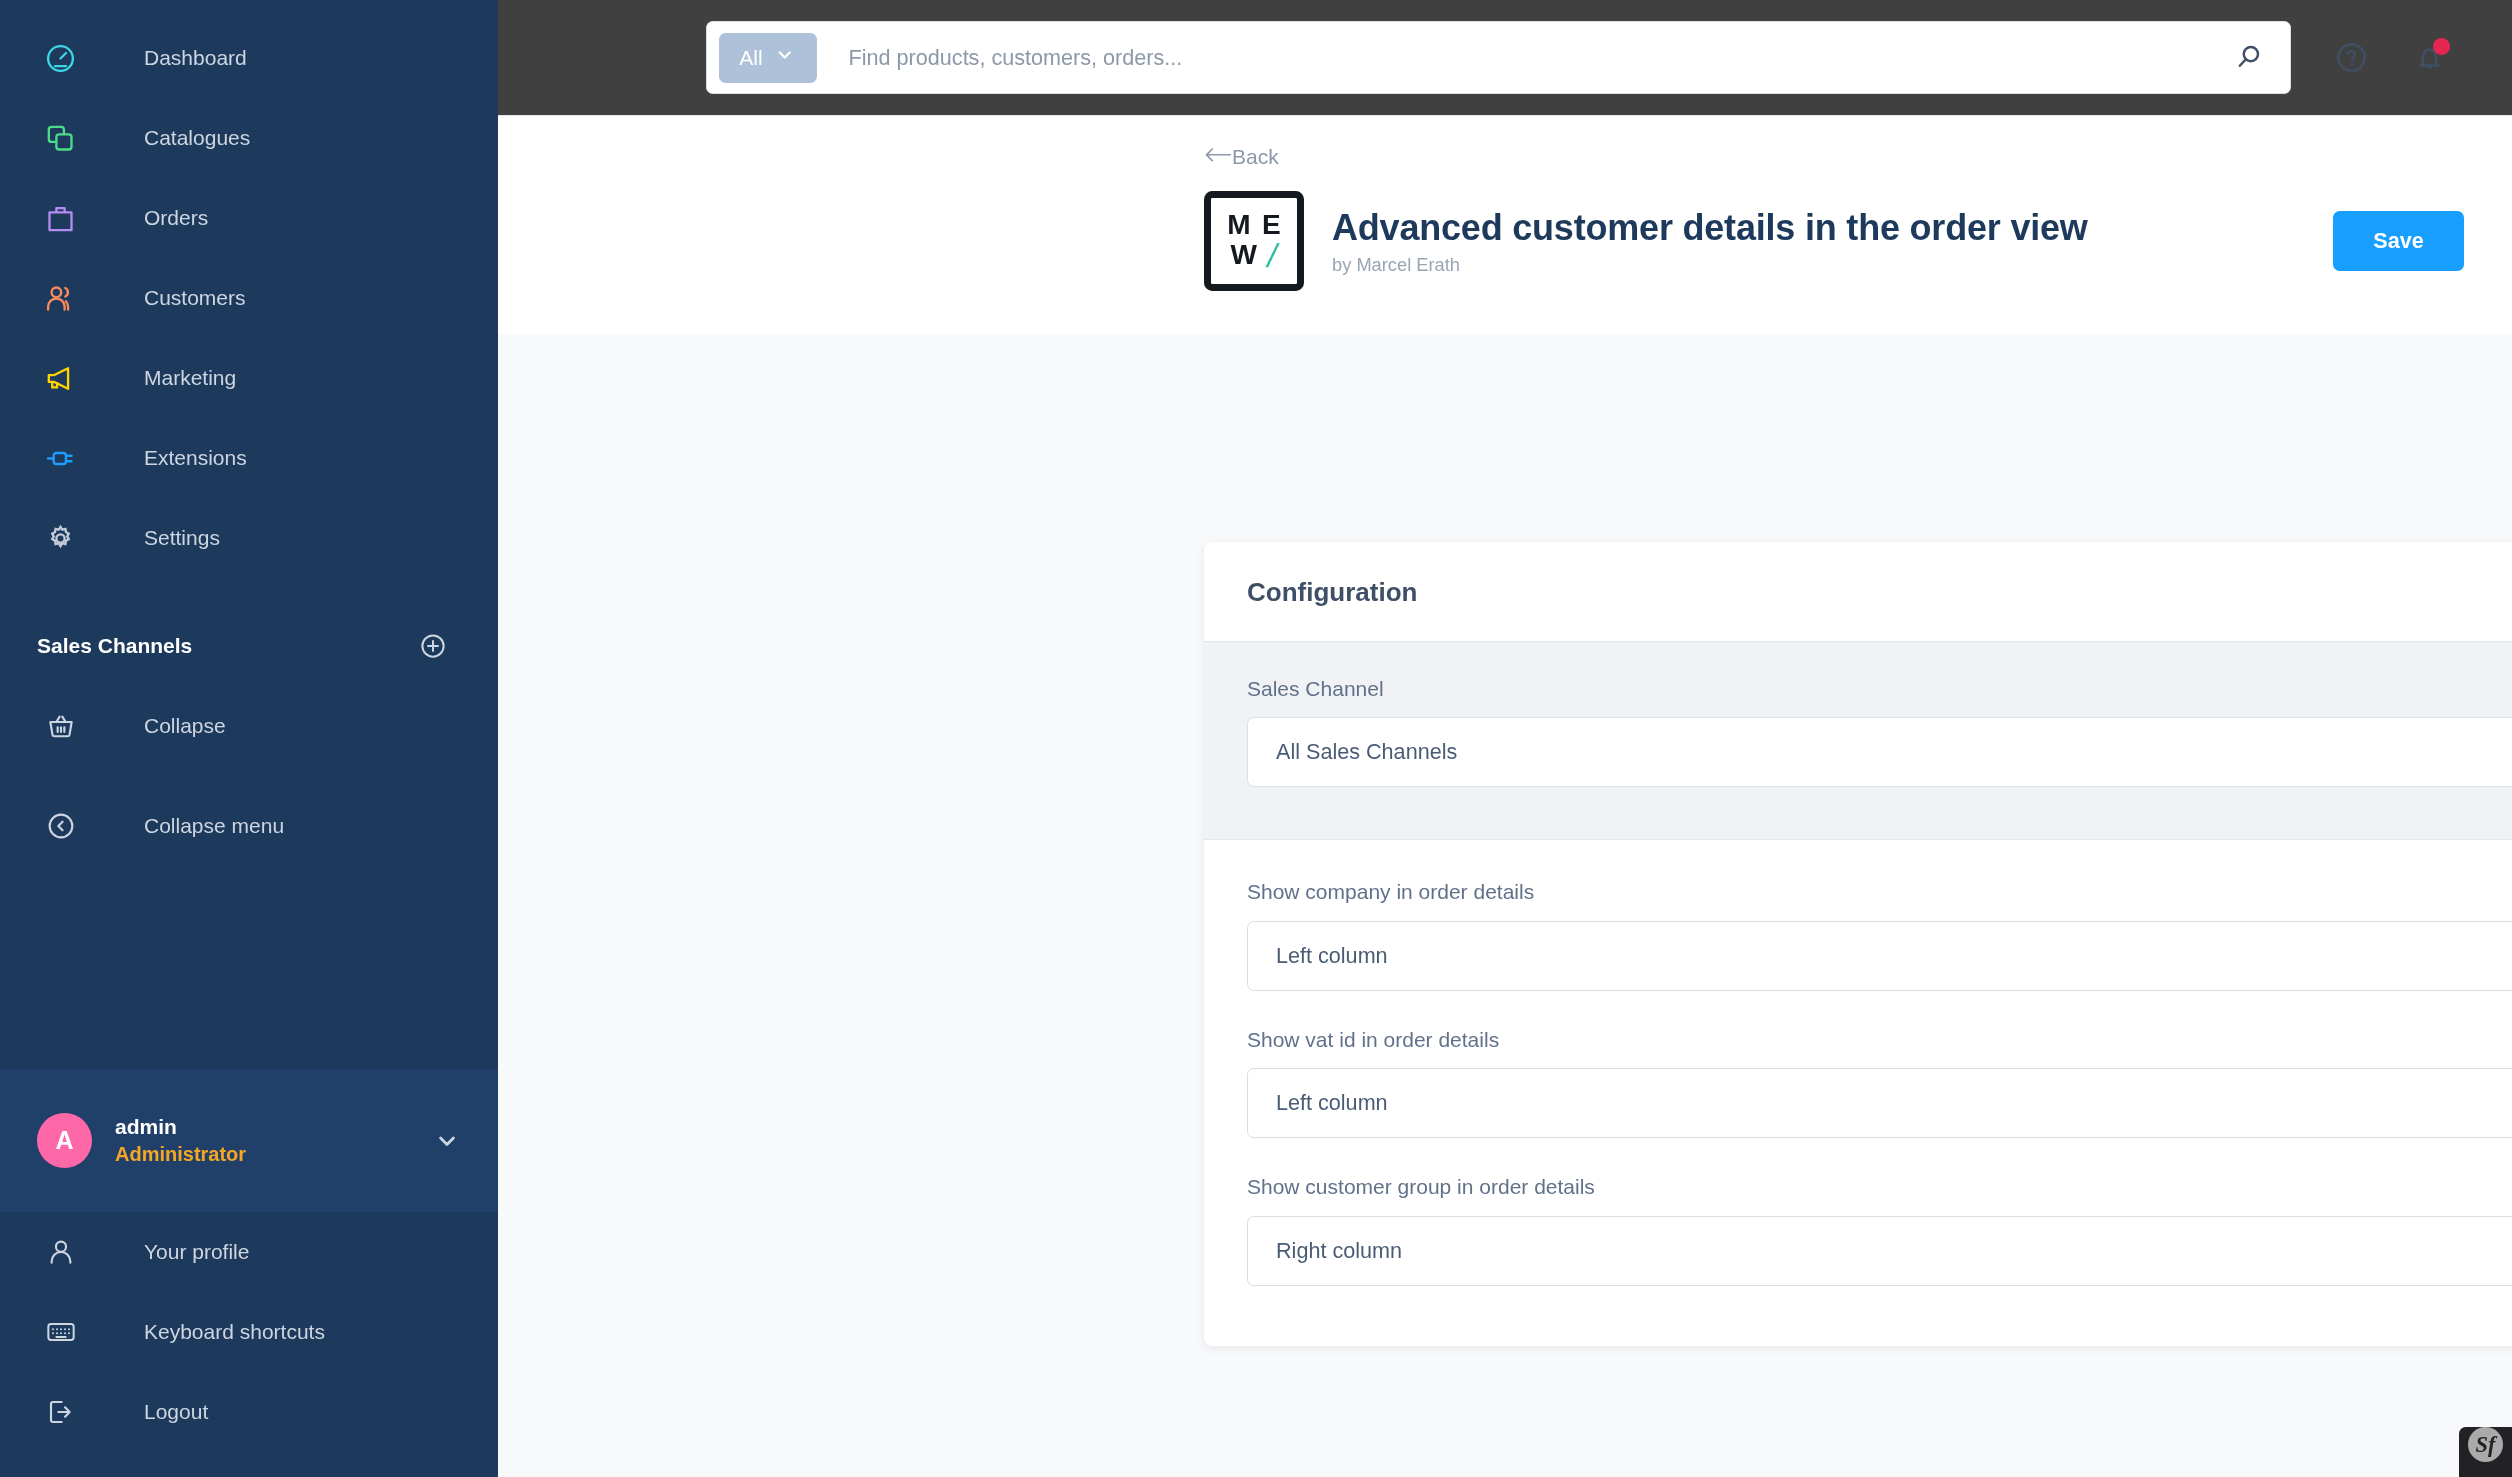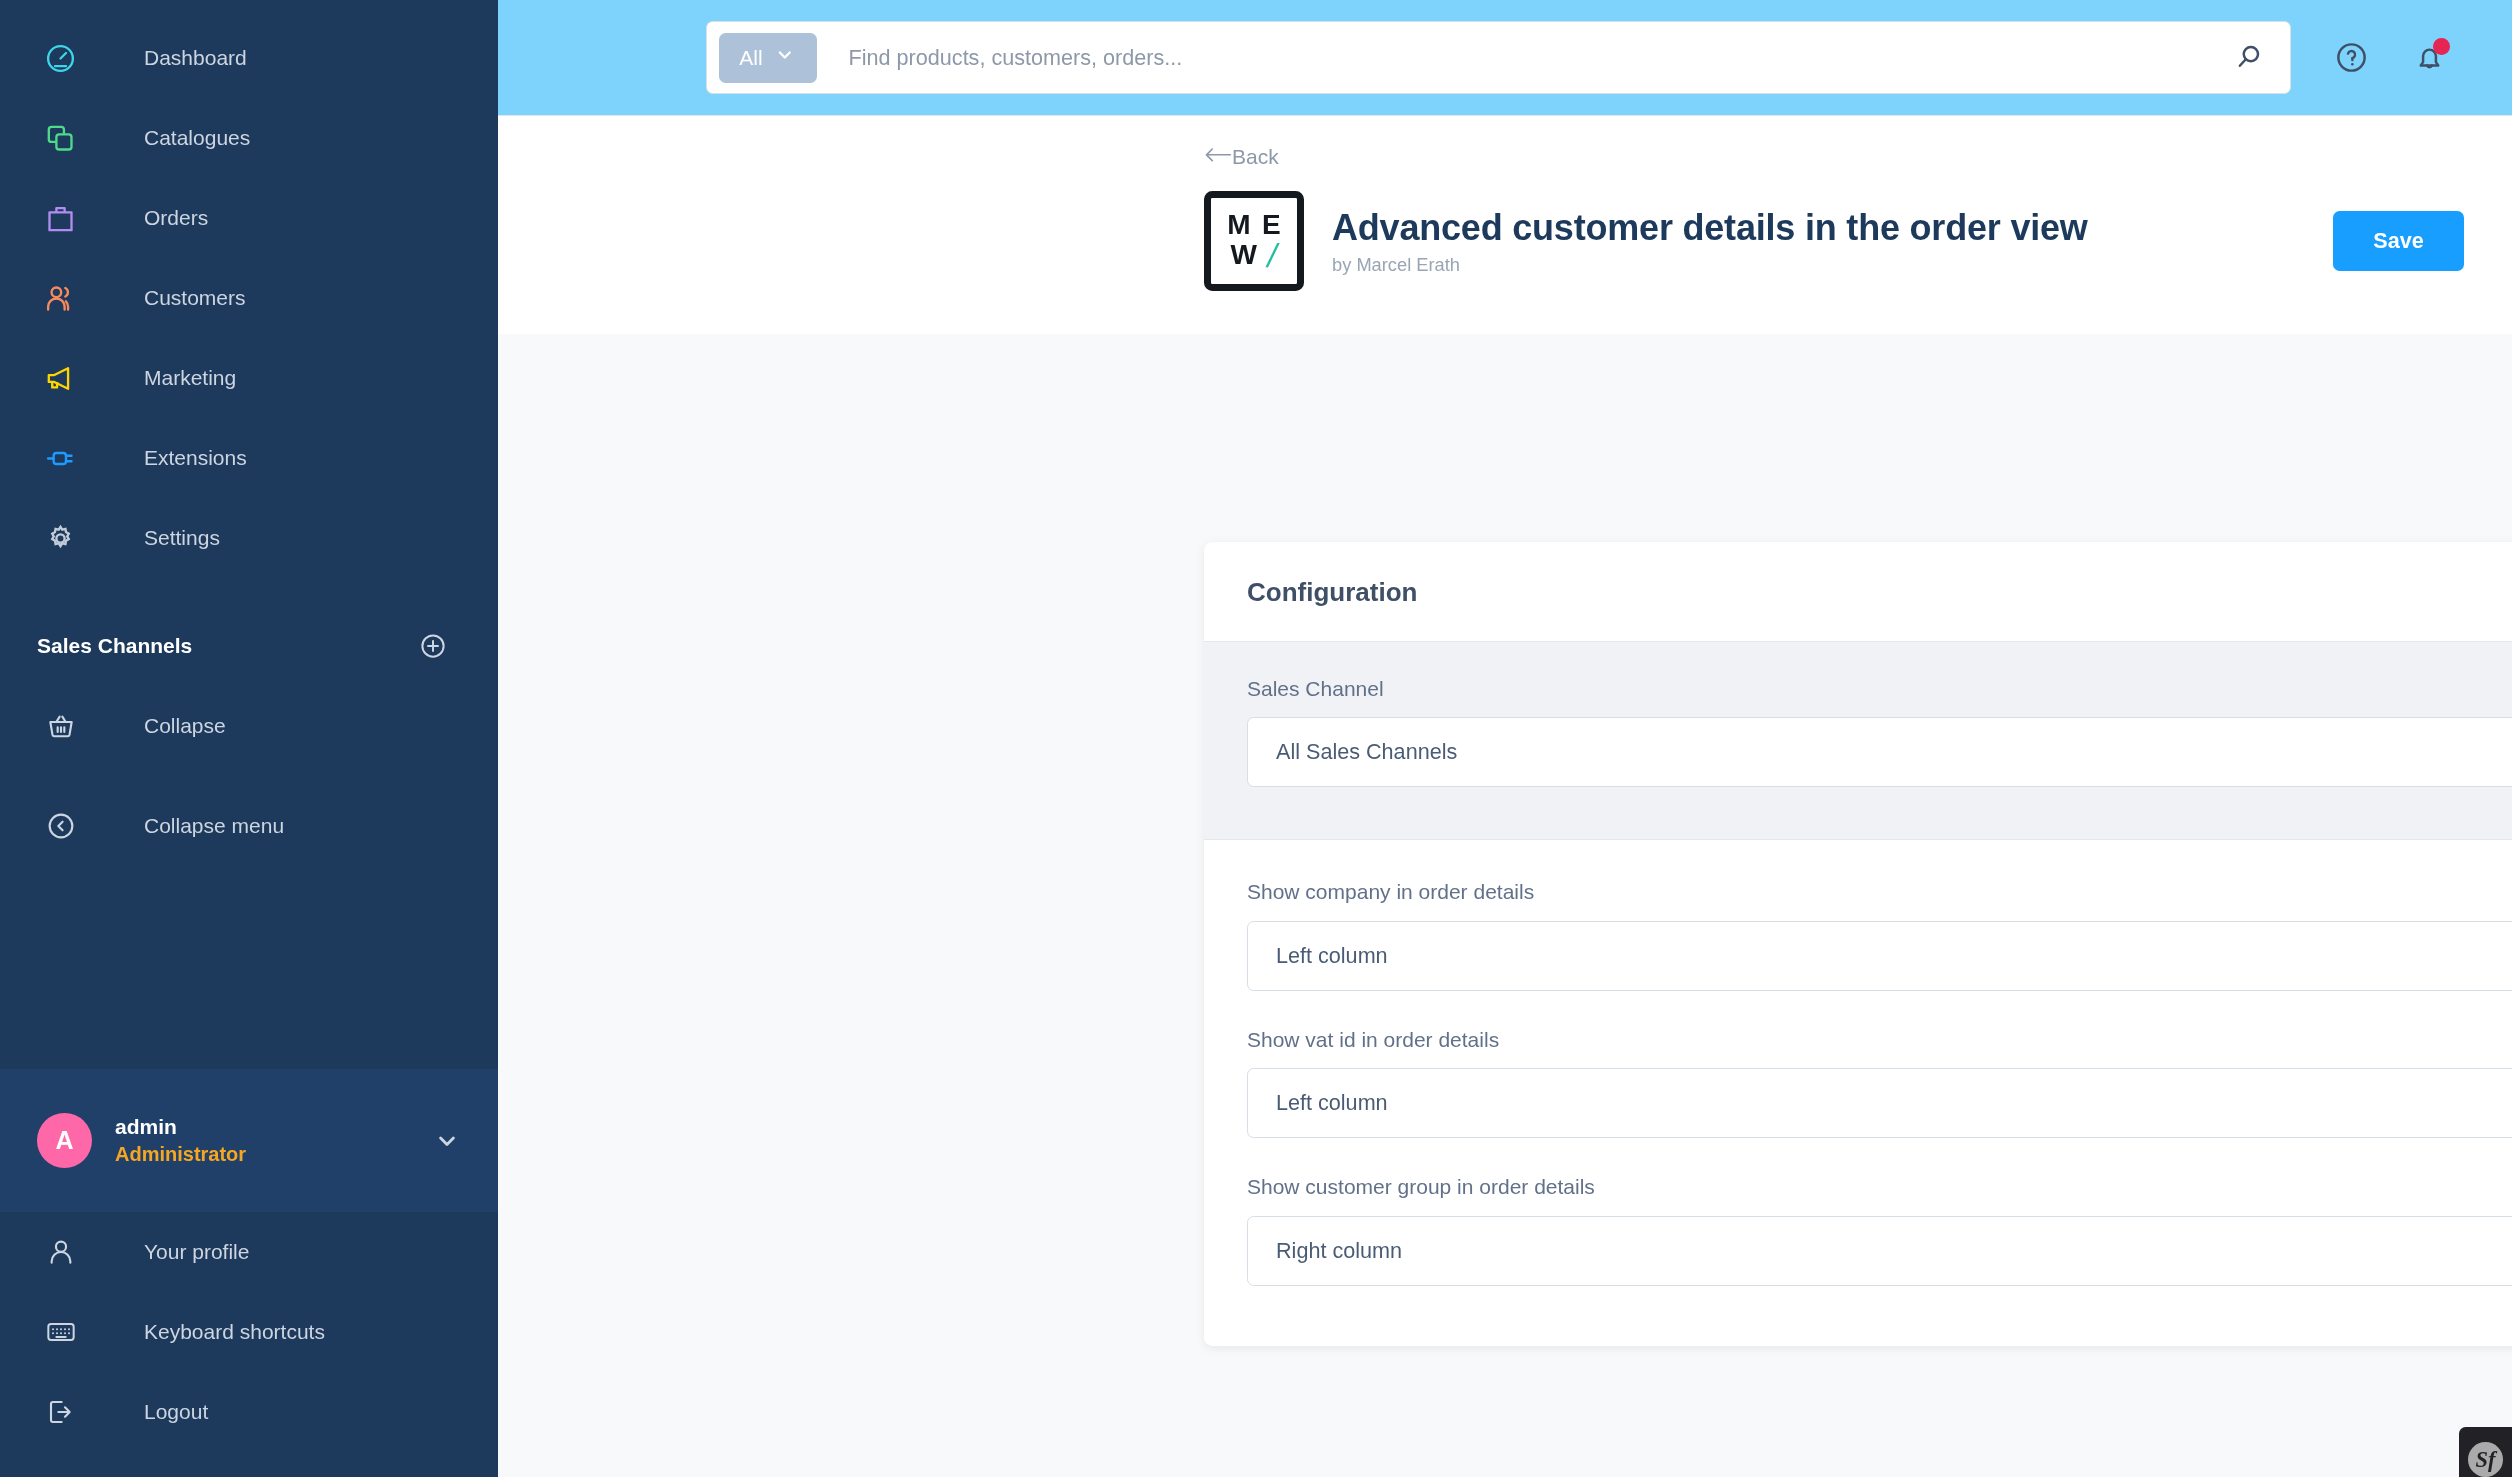--- a/index.html
+++ b/index.html
@@ -61,21 +61,21 @@
   .sb-user-role { color: #f5a623; font-size: 20px; font-weight: 700; line-height: 1.3; margin-top: 1.7px; }
   .sb-user-chev { display: flex; }
 
   .sb-bottom { padding-bottom: 25px; }
   .sb-bottom .sb-item { height: 80px; padding-left: 37px; }
 
   
   .main { flex: 1 1 auto; height: 1477px; display: flex; flex-direction: column; background: #f8f9fa; position: relative; }
 
   .topbar {
-    height: 116px; background: #7dd3fc; border-bottom: 0.8px solid #e0e6ed;
+    height: 116px; background: #404040; border-bottom: 0.8px solid #e0e6ed;
     display: flex; align-items: center; padding: 0 64px 0 0;
   }
   .search-wrap {
     margin-left: 208px; width: 1585px; height: 73px;
     background: #fff; border: 0.8px solid #d8dfe5; border-radius: 6.6px;
     display: flex; align-items: center; padding: 0 11.6px;
   }
   .search-scope {
     background: #adc2d8; color: #fff; border-radius: 6.6px;
     height: 50px; min-width: 98px; display: flex; align-items: center;
@@ -142,21 +142,21 @@
     height: 70px; background: #fff; border: 0.8px solid #d6dee6; border-radius: 6.6px;
     display: flex; align-items: center; padding: 0 28px 0 28px; cursor: pointer;
   }
   .select-value { flex: 1 1 auto; font-size: 21.6px; color: #4a5c75; }
 
   
   .sf-toolbar {
     position: absolute; right: 0; bottom: 0;
     width: 53px; height: 50px; background: #222226;
     border-top-left-radius: 6.6px;
-    display: flex; align-items: flex-end; justify-content: center;
+    display: flex; align-items: flex-start; justify-content: center;
     cursor: pointer;
   }
   .sf-circle {
     width: 35px; height: 35px; border-radius: 50%; background: #aaaaaa;
     display: flex; align-items: center; justify-content: center;
     color: #222226; font-family: "Liberation Serif", serif;
     font-size: 22.4px; font-style: italic; font-weight: 700;
   }
 </style>
 </head>

